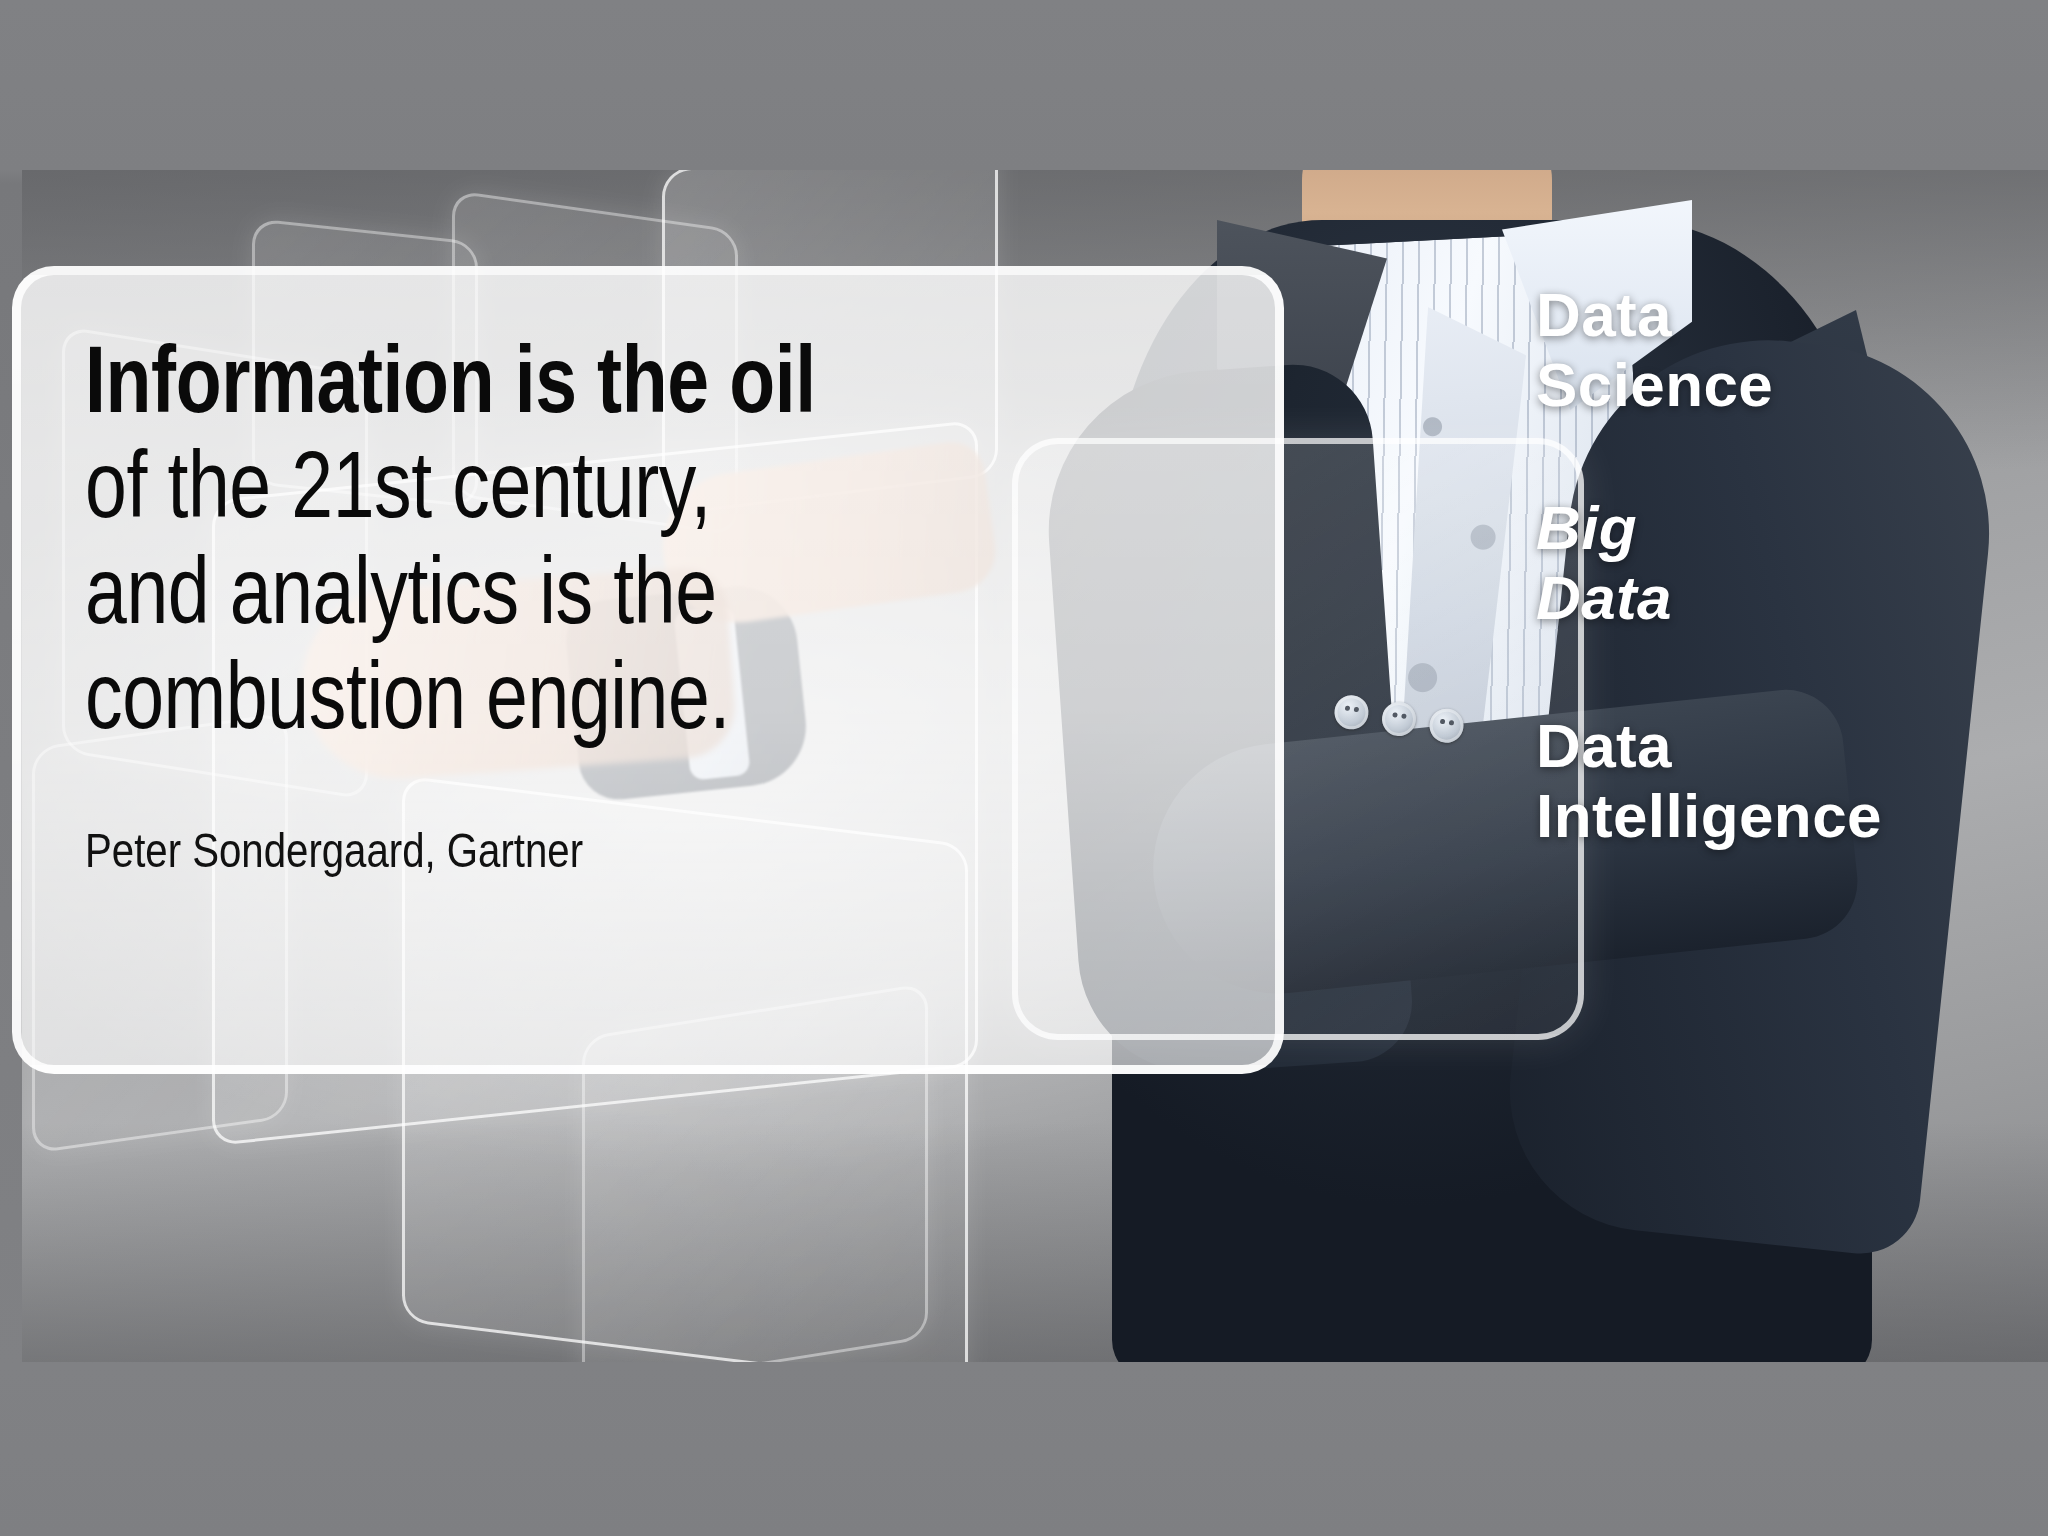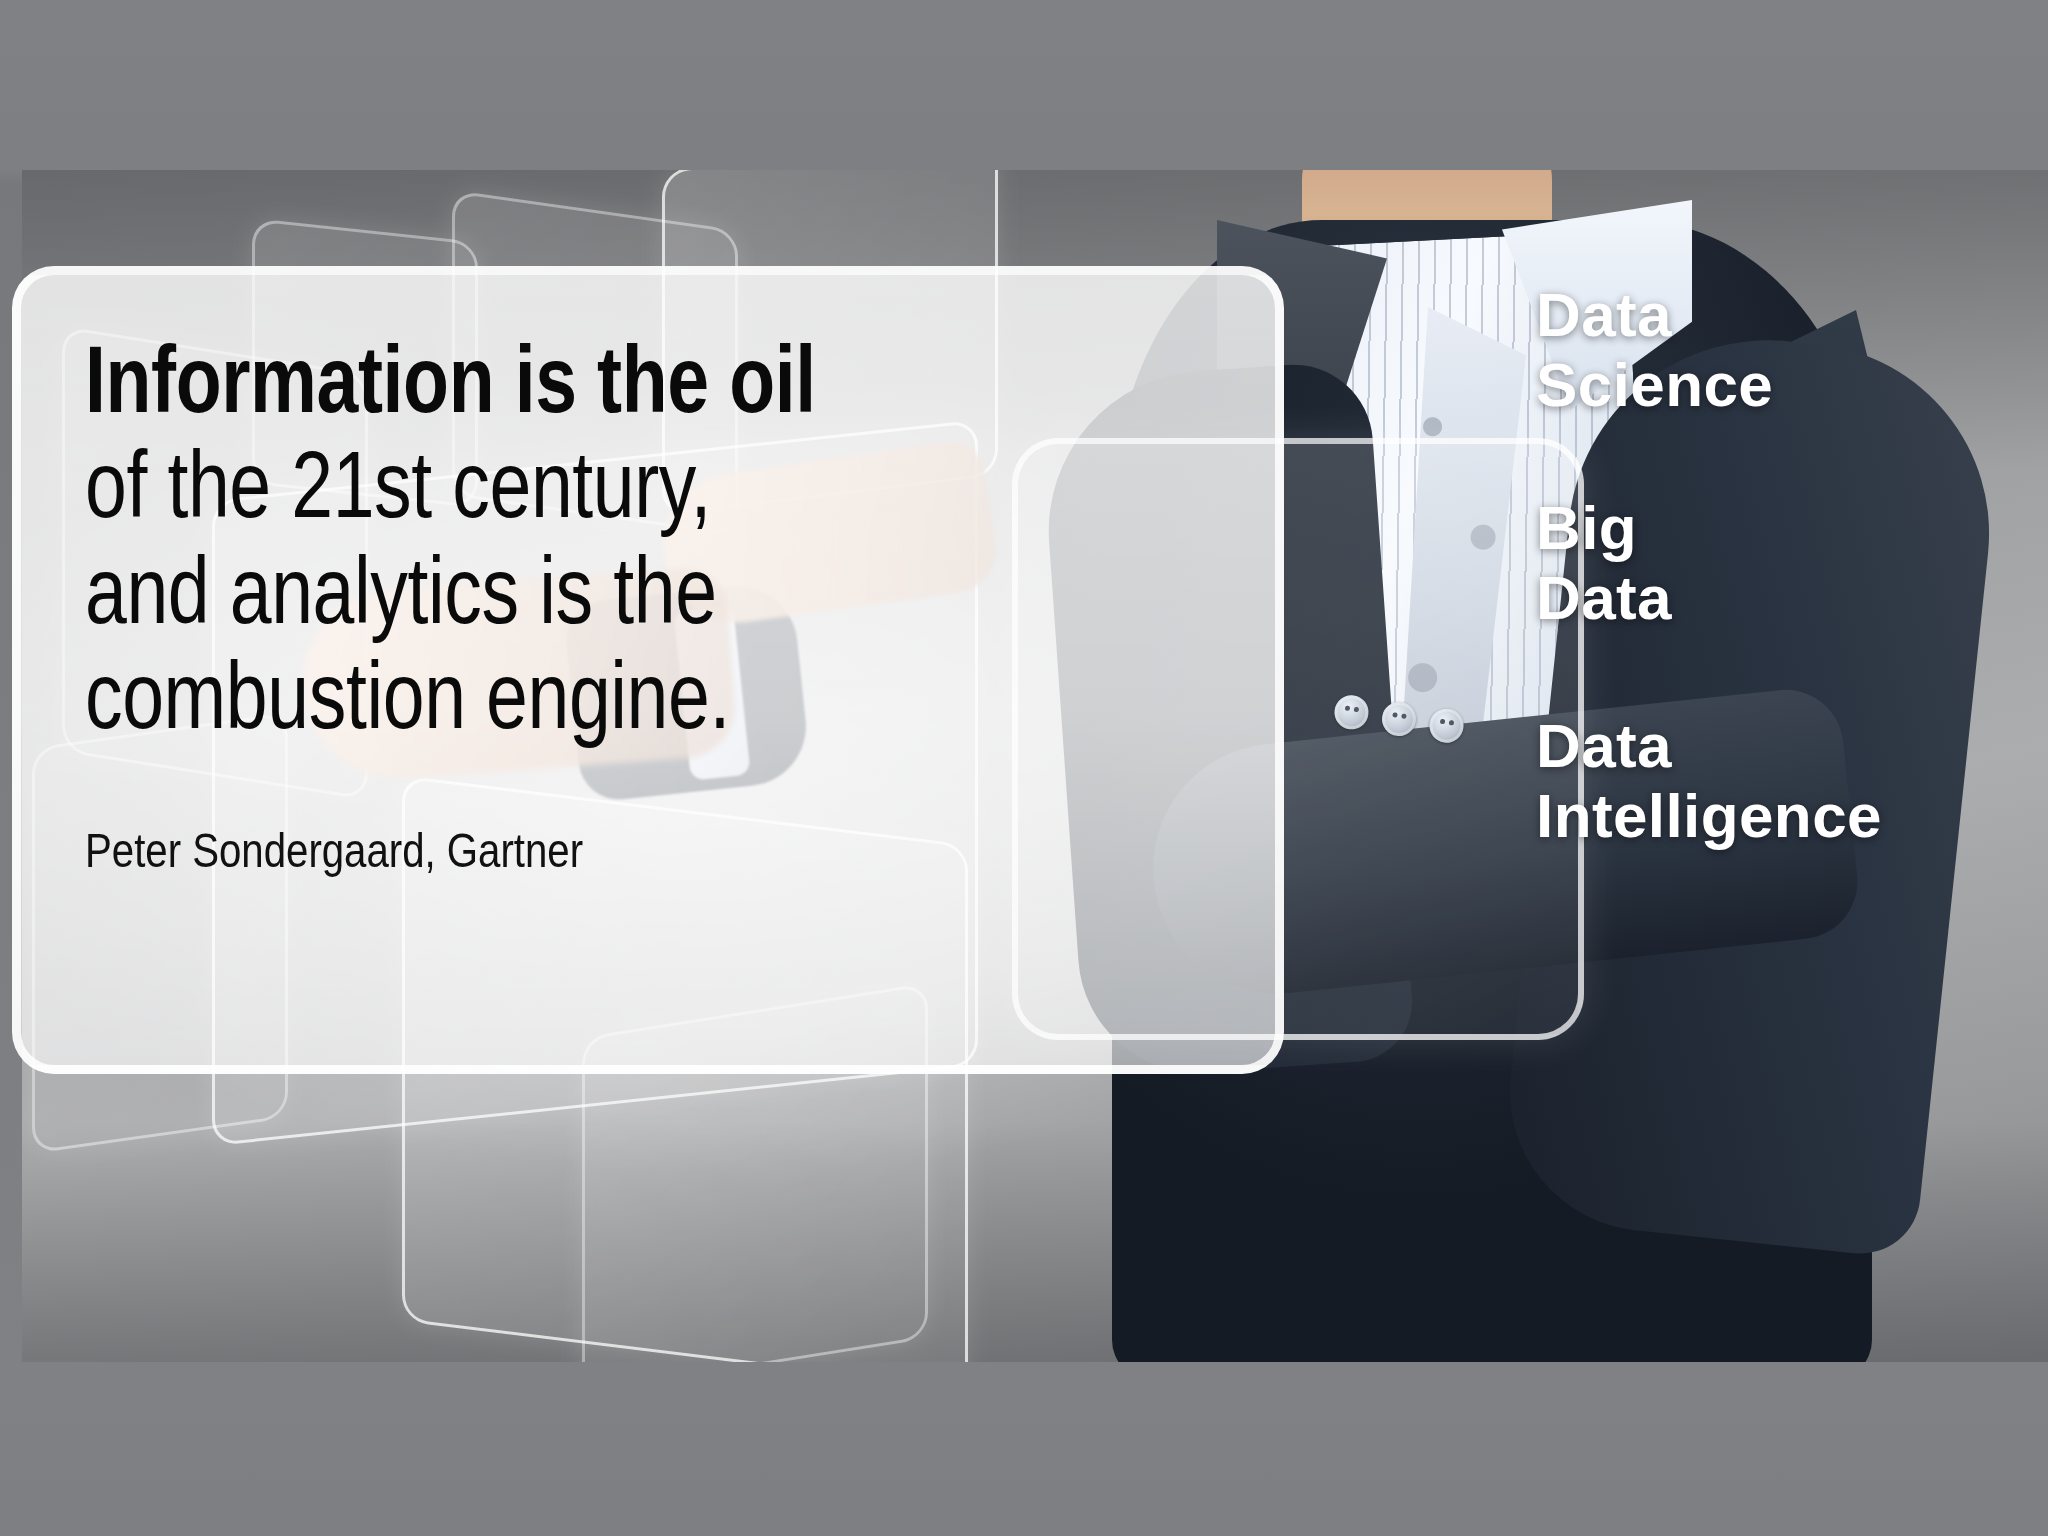--- a/index.html
+++ b/index.html
@@ -322,21 +322,21 @@
     color: #ffffff;
     font-family: "Liberation Sans Narrow", "Liberation Sans", sans-serif;
     font-weight: 700;
     font-size: 62px;
     line-height: 1.13;
     letter-spacing: 0.4px;
     text-shadow: 0 2px 8px rgba(0,0,0,0.45);
     white-space: pre-line;
   }
   .kw-1 { margin-top: 0px; }
-  .kw-2 { margin-top: 73px; }
+  .kw-2 { margin-top: 73px; font-style: italic; }
   .kw-3 { margin-top: 78px; }
 </style>
 </head>
 <body>
 
 <div id="slide-root">
 
   <div id="slide-matte"></div>
 
   <div id="photo">

